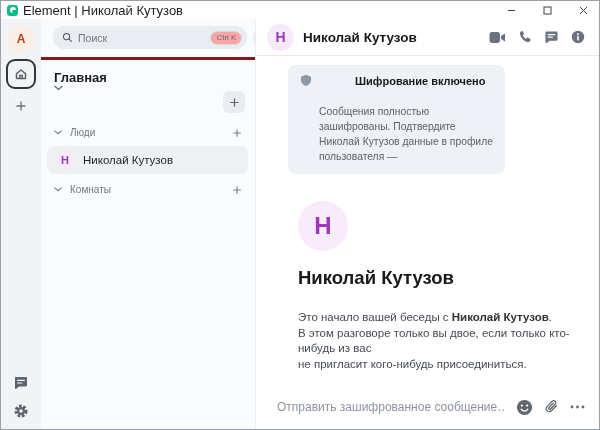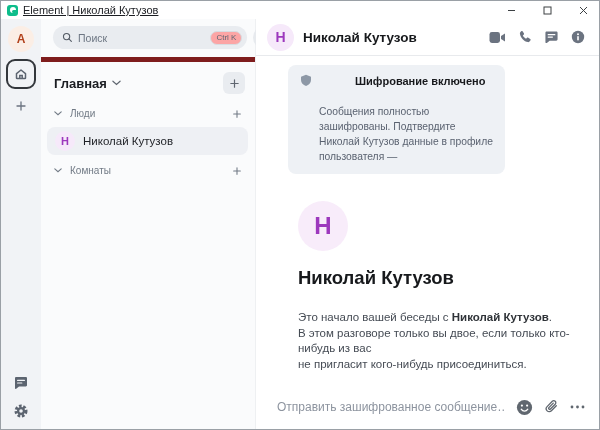--- a/index.html
+++ b/index.html
@@ -6,40 +6,40 @@
   body { font-family:"Liberation Sans", sans-serif; background:#d6d6d6; }
   .window{
     position:relative; width:600px; height:430px; background:#fff;
     border:1px solid #9aa0a6; overflow:hidden;
   }
   
   .titlebar{ height:18px; display:flex; align-items:center; background:#fff; padding:0 6px; }
   .app-logo{ width:11px; height:11px; border-radius:3px; background:#0dbd8b; position:relative; margin-right:5px; flex:none;}
   .app-logo::before{ content:""; position:absolute; left:2.5px; top:2.5px; width:6px; height:6px; border-radius:50%; background:#fff;}
   .app-logo::after{ content:""; position:absolute; left:5px; top:5px; width:3.5px; height:3.5px; border-radius:50% 0 50% 50%; background:#0dbd8b;}
-  .titlebar-title{ font-size:11px; color:#1b1d22;text-decoration:underline; }
+  .titlebar-title{ font-size:13px; color:#1b1d22; }
   .titlebar-controls{ margin-left:auto; display:flex; align-items:center; gap:24px; padding-right:4px;}
   .tb-btn{ width:12px; height:12px; display:flex; align-items:center; justify-content:center; color:#3c4043; cursor:default;}
   
   .app{ display:flex; height:410px; }
   
   .rail{ width:40px; background:#f1f3f6; display:flex; flex-direction:column; align-items:center; padding:7px 0 10px; flex:none;}
   .rail-avatar{ width:26px; height:26px; border-radius:50%; background:#fbeee5; color:#b2421c; font-weight:bold; font-size:12px; display:flex; align-items:center; justify-content:center;}
   .home-btn{ margin-top:7px; width:30px; height:30px; border:2px solid #33373c; border-radius:9px; display:flex; align-items:center; justify-content:center; background:#f1f3f6;}
   .rail-plus{ margin-top:6px; width:22px; height:22px; display:flex; align-items:center; justify-content:center;}
   .rail-bottom{ margin-top:auto; display:flex; flex-direction:column; align-items:center; gap:12px;}
   
   .roomlist{ width:215px; background:#fafbfc; border-right:1px solid #eef0f2; flex:none; display:flex; flex-direction:column;}
-  .search-row{ display:flex; align-items:flex-end; gap:6px; padding:7px 9px 8px 12px; border-bottom:5px solid #7f1d1d;}
+  .search-row{ display:flex; align-items:flex-end; gap:6px; padding:7px 9px 8px 12px; border-bottom:3px solid #7f1d1d;}
   .search-pill{ flex:1; height:23px; background:#e9ecf0; border-radius:12px; display:flex; align-items:center; padding:0 5px 0 9px; gap:5px;}
   .search-pill input{ flex:1; min-width:0; border:0; background:transparent; outline:none; font-size:10.5px; color:#3c4043; font-family:"Liberation Sans",sans-serif;}
   .search-pill input::placeholder{ color:#6d7683; }
   .kbd{ font-size:8px; color:#5f6672; background:#fca5a5; border:1px solid #d8dce1; border-radius:7px; padding:1.5px 5px; flex:none;}
   .compass-btn{ width:23px; height:23px; border-radius:50%; background:#e7eaee; display:flex; align-items:center; justify-content:center; flex:none;}
-  .space-row{ display:flex; align-items:center; padding:10px 10px 6px 13px;}
+  .space-row{ display:flex; padding:10px 10px 6px 13px;flex-direction:column;}
   .space-name{ font-size:13px; font-weight:bold; color:#1b1d22; margin-right:5px;}
   .add-btn{ margin-left:auto; width:22px; height:22px; border-radius:6px; background:#e9ecf0; display:flex; align-items:center; justify-content:center;}
   .section-row{ display:flex; align-items:center; gap:8px; padding:8px 13px 4px 13px;}
   .section-label{ font-size:10px; color:#717a85; }
   .section-plus{ margin-left:auto; display:flex; }
   .room-item{ margin:4px 7px 2px 6px; height:28px; border-radius:8px; background:#eef0f4; display:flex; align-items:center; gap:8px; padding:0 8px;}
   .room-avatar{ width:20px; height:20px; border-radius:50%; background:#f6e9fa; color:#9d38bd; font-size:11px; font-weight:bold; display:flex; align-items:center; justify-content:center; flex:none;}
   .room-name{ font-size:11.5px; color:#1f2126; white-space:nowrap; overflow:hidden;}
   
   .chat{ flex:1; display:flex; flex-direction:column; background:#fff; min-width:0;}

